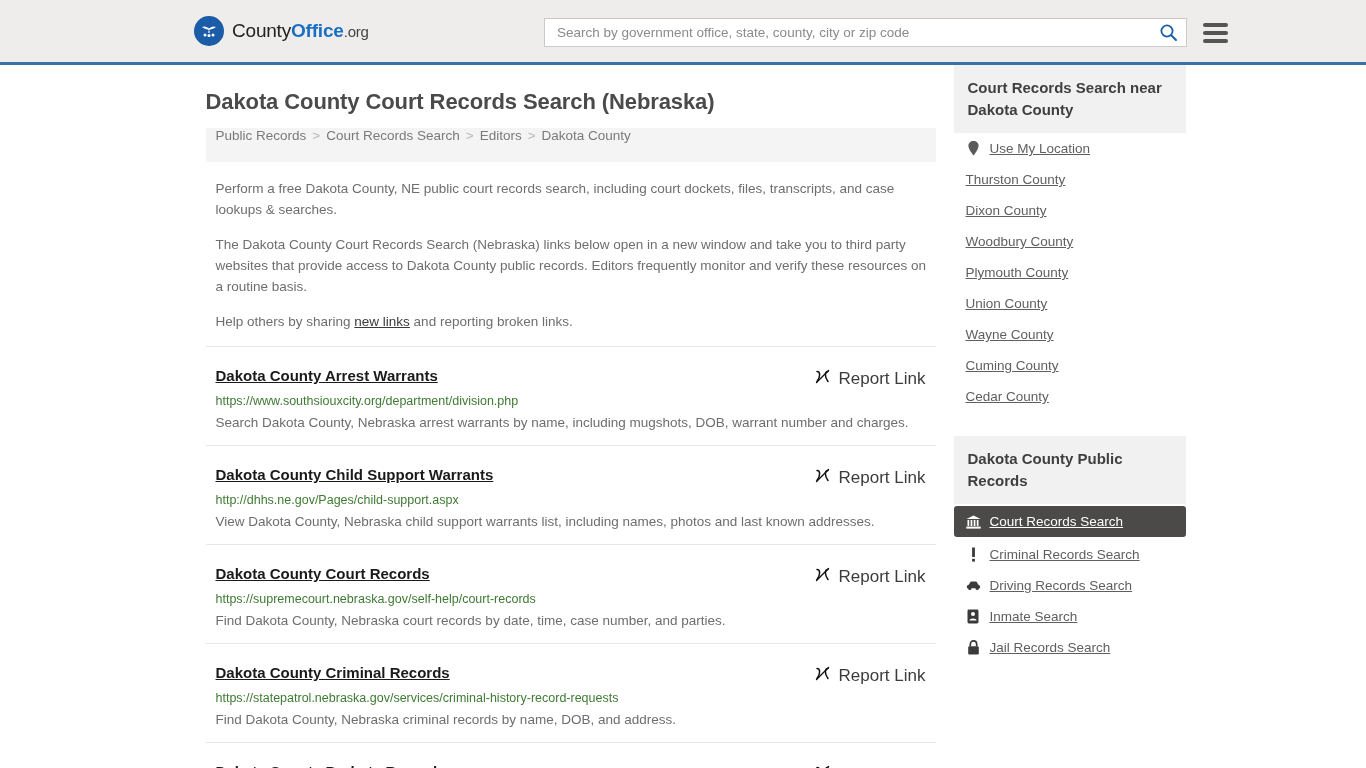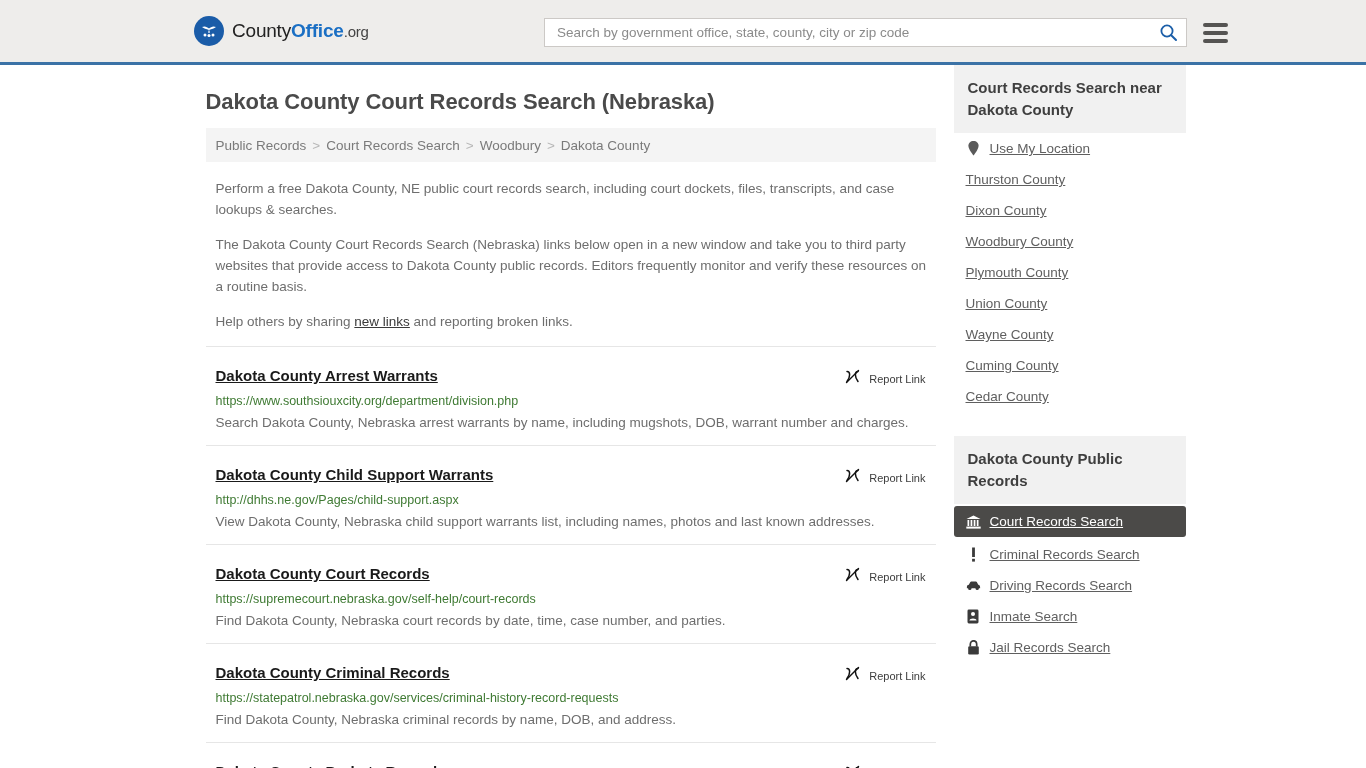--- a/index.html
+++ b/index.html
@@ -103,21 +103,20 @@
     color: #4a4a4a;
     font-weight: bold;
     margin: 24px 0 13px 0;
     letter-spacing: -0.1px;
   }
 
   .breadcrumb {
     background: #f4f4f4;
     height: 34px;
     display: flex;
-    align-items: center;
     padding-left: 10px;
     font-size: 13.5px;
     color: #7a7a7a;
     gap: 6px;
     margin-bottom: 16px;
   }
   .breadcrumb a { color: #7a7a7a; text-decoration: none; }
   .breadcrumb .sep { color: #b7b7b7; }
 
   .intro p {
@@ -147,21 +146,21 @@
     color: #1a1a1a;
     text-decoration: underline;
     cursor: pointer;
     line-height: 18px;
   }
   .report {
     display: flex; align-items: center; gap: 8px;
     white-space: nowrap; cursor: pointer;
     padding-top: 1px;
   }
-  .report-label { font-size: 11px; color: #3c3c3c; }
+  .report-label { font-size: 17px; color: #3c3c3c; }
   .link-url {
     font-size: 12.5px;
     color: #3f7a33;
     margin-top: 4px;
     line-height: 16px;
   }
   .link-desc {
     font-size: 13.5px;
     color: #6e6e6e;
     line-height: 24px;
@@ -240,21 +239,21 @@
 
     <div class="main-col">
 
       <h1 class="page-title">Dakota County Court Records Search (Nebraska)</h1>
 
       <div class="breadcrumb">
         <a>Public Records</a>
         <span class="sep">&gt;</span>
         <a>Court Records Search</a>
         <span class="sep">&gt;</span>
-        <a>Woodbury</a>
+        <a>Editors</a>
         <span class="sep">&gt;</span>
         <a>Dakota County</a>
       </div>
 
       <div class="intro">
         <p>Perform a free Dakota County, NE public court records search, including court dockets, files, transcripts, and case lookups &amp; searches.</p>
         <p>The Dakota County Court Records Search (Nebraska) links below open in a new window and take you to third party websites that provide access to Dakota County public records. Editors frequently monitor and verify these resources on a routine basis.</p>
         <p><span>Help others by sharing </span><a>new links</a><span> and reporting broken links.</span></p>
       </div>
 

